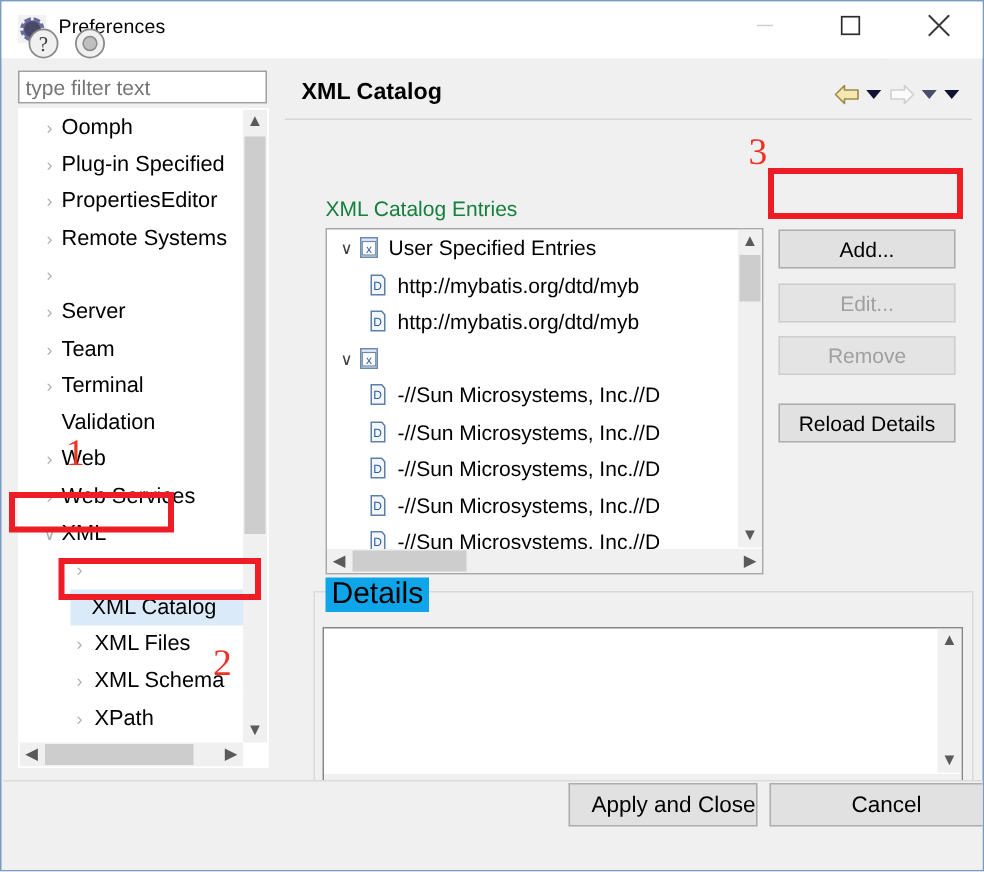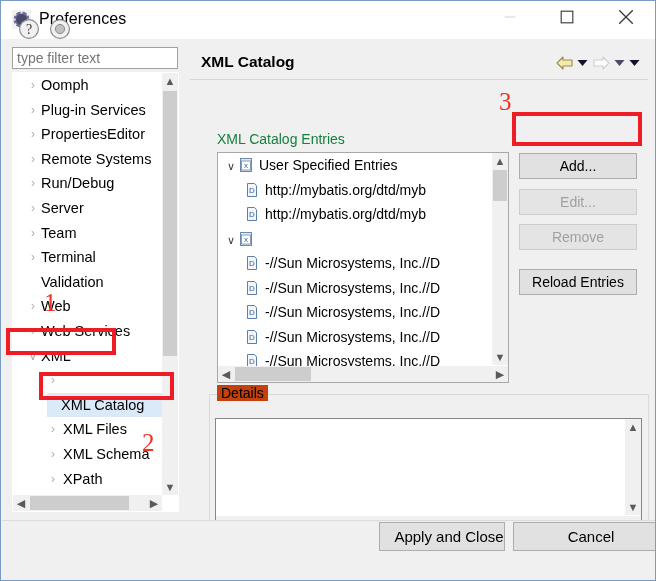--- a/index.html
+++ b/index.html
@@ -30,21 +30,21 @@
     box-sizing: border-box;
   }
   .title-icon {
     position: absolute;
     left: 11px; top: 9px;
     width: 19px; height: 19px;
   }
   .title-text {
     position: absolute;
     left: 38px; top: 9px;
-    font-size: 16px;
+    font-size: 13px;
     color: #000000;
     letter-spacing: .1px;
   }
   .win-btn {
     position: absolute;
     top: 0;
     width: 46px; height: 32px;
     cursor: default;
   }
   .win-btn svg { position: absolute; left: 50%; top: 50%; transform: translate(-50%, -50%); }
@@ -264,23 +264,23 @@
     position: absolute;
     left: 207px; top: 355px;
     width: 440px; height: 145px;
     border: 1px solid #d9d9d9;
     box-sizing: border-box;
     background: #f0f0f0;
   }
   .details-legend {
     position: absolute;
     left: 215px; top: 355px;
-    background: #c2410c;
+    background: #0ea5e9;
     padding: 0 4px;
-    font-size: 14px;
+    font-size: 20px;
     color: #000000;
     transform: translateY(-9px);
   }
   .details-field {
     position: absolute;
     left: 213px; top: 379px;
     width: 427px; height: 115px;
     background: #ffffff;
     border: 1px solid #868686;
     box-sizing: border-box;
@@ -378,24 +378,24 @@
   </div>
 
   <div class="content">
 
     <div class="left-pane">
       <input class="filter-box" type="text" placeholder="type filter text" style="">
 
       <div class="tree-outer">
         <div class="tree-list" id="sidebar-tree-list">
             <div class="tree-row"><span class="arrow">›</span><span class="tlabel">Oomph</span></div>
-            <div class="tree-row"><span class="arrow">›</span><span class="tlabel">Plug-in Services</span></div>
+            <div class="tree-row"><span class="arrow">›</span><span class="tlabel">Plug-in Specified</span></div>
             <div class="tree-row"><span class="arrow">›</span><span class="tlabel">PropertiesEditor</span></div>
             <div class="tree-row"><span class="arrow">›</span><span class="tlabel">Remote Systems</span></div>
-            <div class="tree-row"><span class="arrow">›</span><span class="tlabel">Run/Debug</span></div>
+            <div class="tree-row"><span class="arrow">›</span></div>
             <div class="tree-row"><span class="arrow">›</span><span class="tlabel">Server</span></div>
             <div class="tree-row"><span class="arrow">›</span><span class="tlabel">Team</span></div>
             <div class="tree-row"><span class="arrow">›</span><span class="tlabel">Terminal</span></div>
             <div class="tree-row noarrow"><span class="tlabel">Validation</span></div>
             <div class="tree-row"><span class="arrow">›</span><span class="tlabel">Web</span></div>
             <div class="tree-row"><span class="arrow">›</span><span class="tlabel">Web Services</span></div>
             <div class="tree-row"><span class="arrow">∨</span><span class="tlabel">XML</span></div>
             <div class="tree-row lvl2"><span class="arrow">›</span></div>
             <div class="tree-row lvl2 noarrow selected"><span class="tlabel">XML Catalog</span></div>
             <div class="tree-row lvl2"><span class="arrow">›</span><span class="tlabel">XML Files</span></div>
@@ -504,21 +504,21 @@
       <div class="hscroll" style="left:0;width:290px;">
         <div class="arrow-l">◀</div>
         <div class="thumb" style="left:17px;width:76px;"></div>
         <div class="arrow-r">▶</div>
       </div>
     </div>
 
     <div class="btn" style="top:114px;">Add...</div>
     <div class="btn disabled" style="top:150px;">Edit...</div>
     <div class="btn disabled" style="top:185px;">Remove</div>
-    <div class="btn" style="top:230px;">Reload Entries</div>
+    <div class="btn" style="top:230px;">Reload Details</div>
 
     <div class="details-group"></div>
     <div class="details-legend">Details</div>
     <div class="details-field">
       <div style="position:absolute;left:4px;top:2px;font-size:13px;color:#000;"></div>
       <div class="vscroll" style="top:0;bottom:17px;right:0;">
         <div class="arrow-up">▲</div>
         <div class="arrow-dn">▼</div>
       </div>
       <div class="hscroll" style="left:0;width:425px;">

